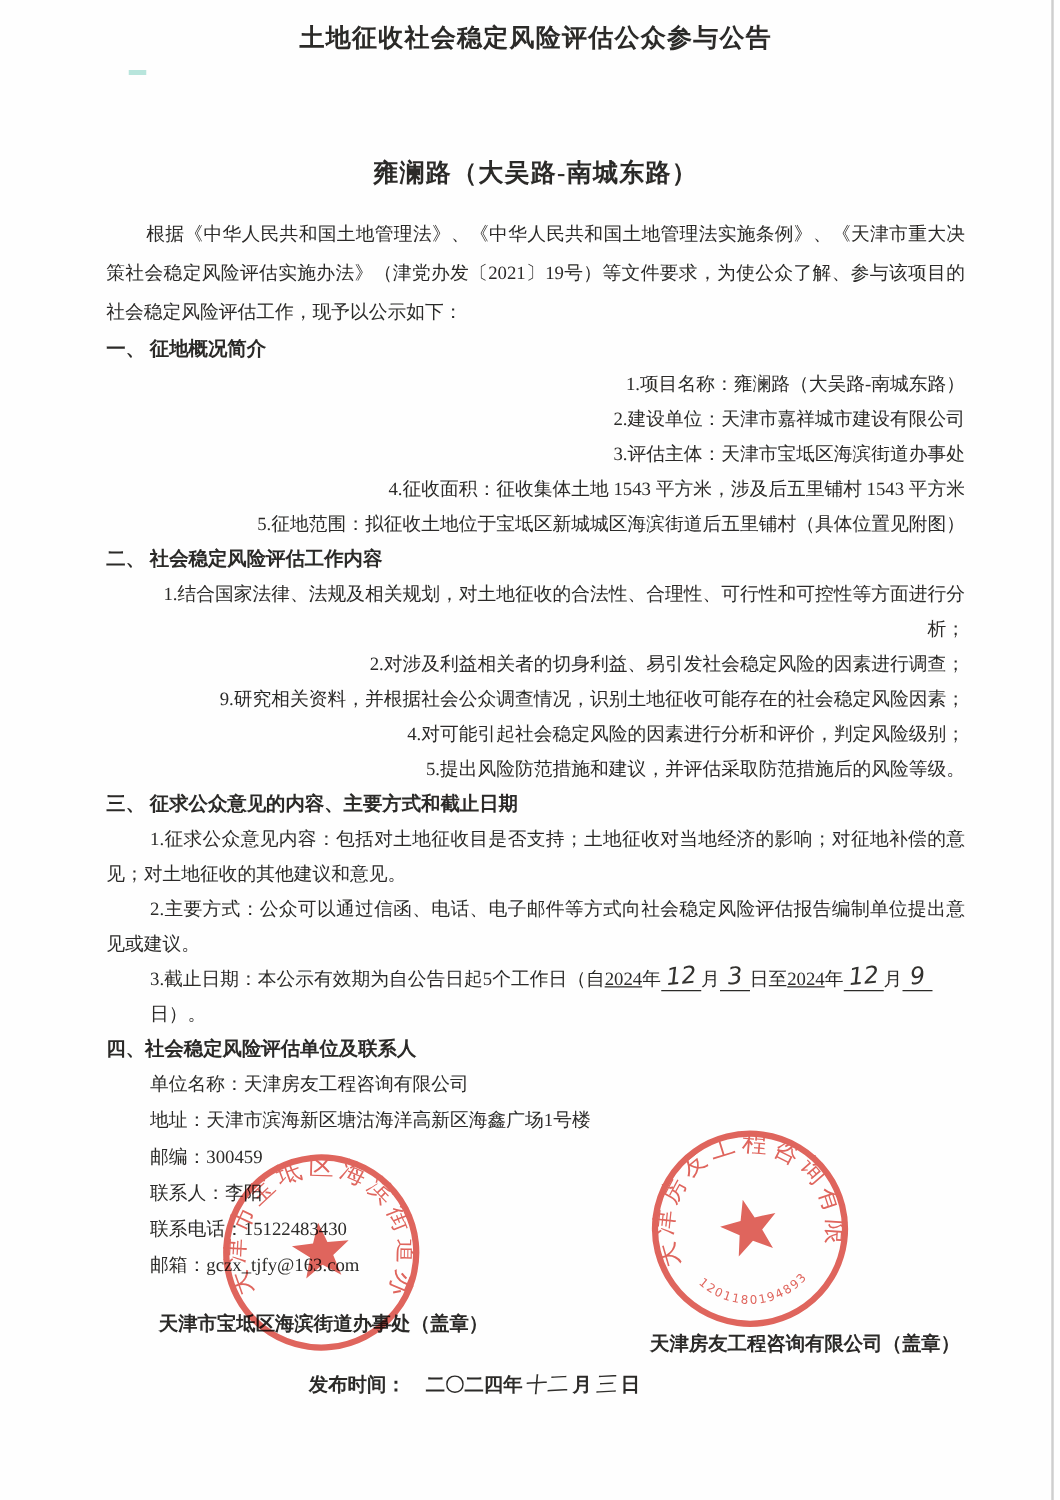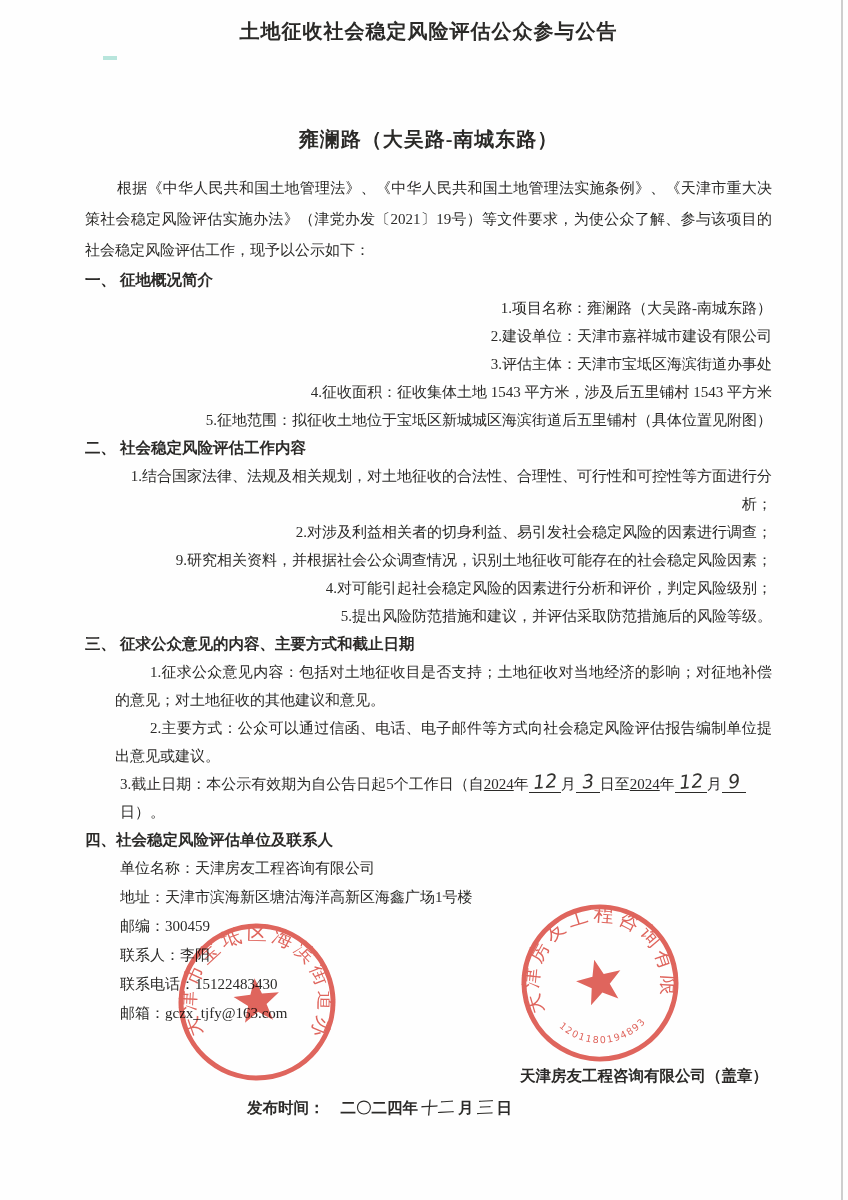--- a/index.html
+++ b/index.html
@@ -36,21 +36,20 @@
   .sec-head{
     font-weight:bold;
     line-height:28px;
     font-size:15.5px;
   }
   .item{ line-height:28px; padding-left:35px;text-align:right; }
   .para{
     line-height:28px;
     text-align:justify;
     text-indent:35px;
-    margin-left:30px;
   }
   .deadline{ line-height:28px; padding-left:35px; }
   .yr{ text-decoration:underline; }
   .blank{
     display:inline-block;
     min-width:32px;
     text-align:center;
     border-bottom:1.4px solid #2b2a28;
     line-height:16px;
     vertical-align:baseline;
@@ -158,20 +157,21 @@
 
     <div class="sec-head">四、社会稳定风险评估单位及联系人</div>
     <div class="contact">单位名称：天津房友工程咨询有限公司</div>
     <div class="contact">地址：天津市滨海新区塘沽海洋高新区海鑫广场1号楼</div>
     <div class="contact">邮编：300459</div>
     <div class="contact">联系人：李阳</div>
     <div class="contact">联系电话：15122483430</div>
     <div class="contact">邮箱：gczx_tjfy@163.com</div>
 
     <div class="footer-orgs">
+      <span class="left">天津市宝坻区海滨街道办事处（盖章）</span>
       <span class="right">天津房友工程咨询有限公司（盖章）</span>
     </div>
 
     <div class="publish">
       <span>发布时间：</span><span class="gap"></span><span>二〇二四年</span><span class="hand2">十二</span><span>月</span><span class="hand2">三</span><span>日</span>
     </div>
 
   </div>
 
   <svg class="stamp left" viewBox="0 0 170 170">

